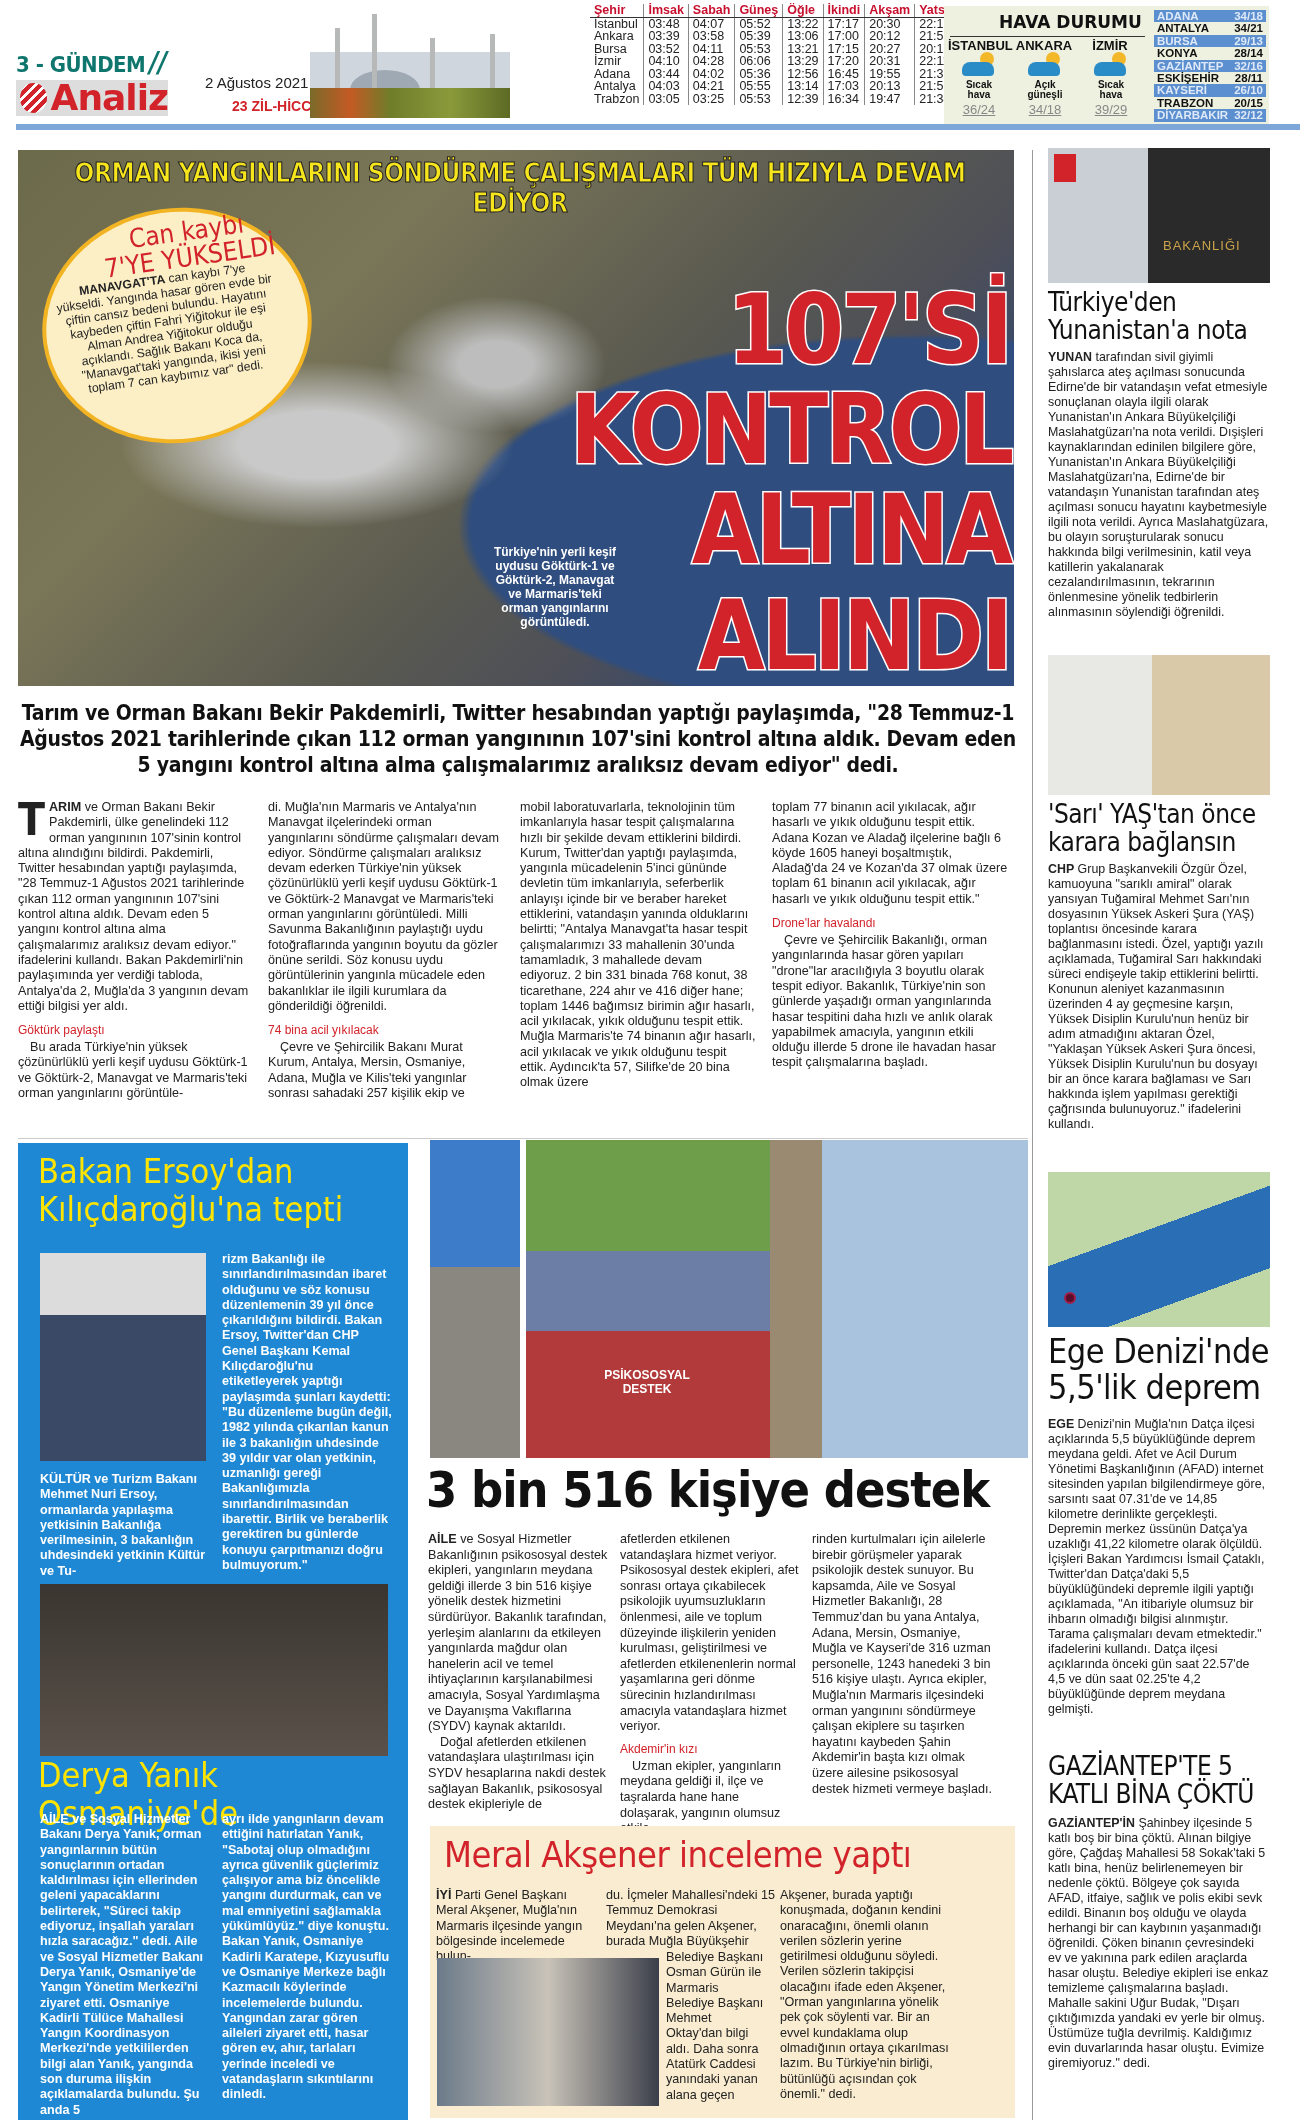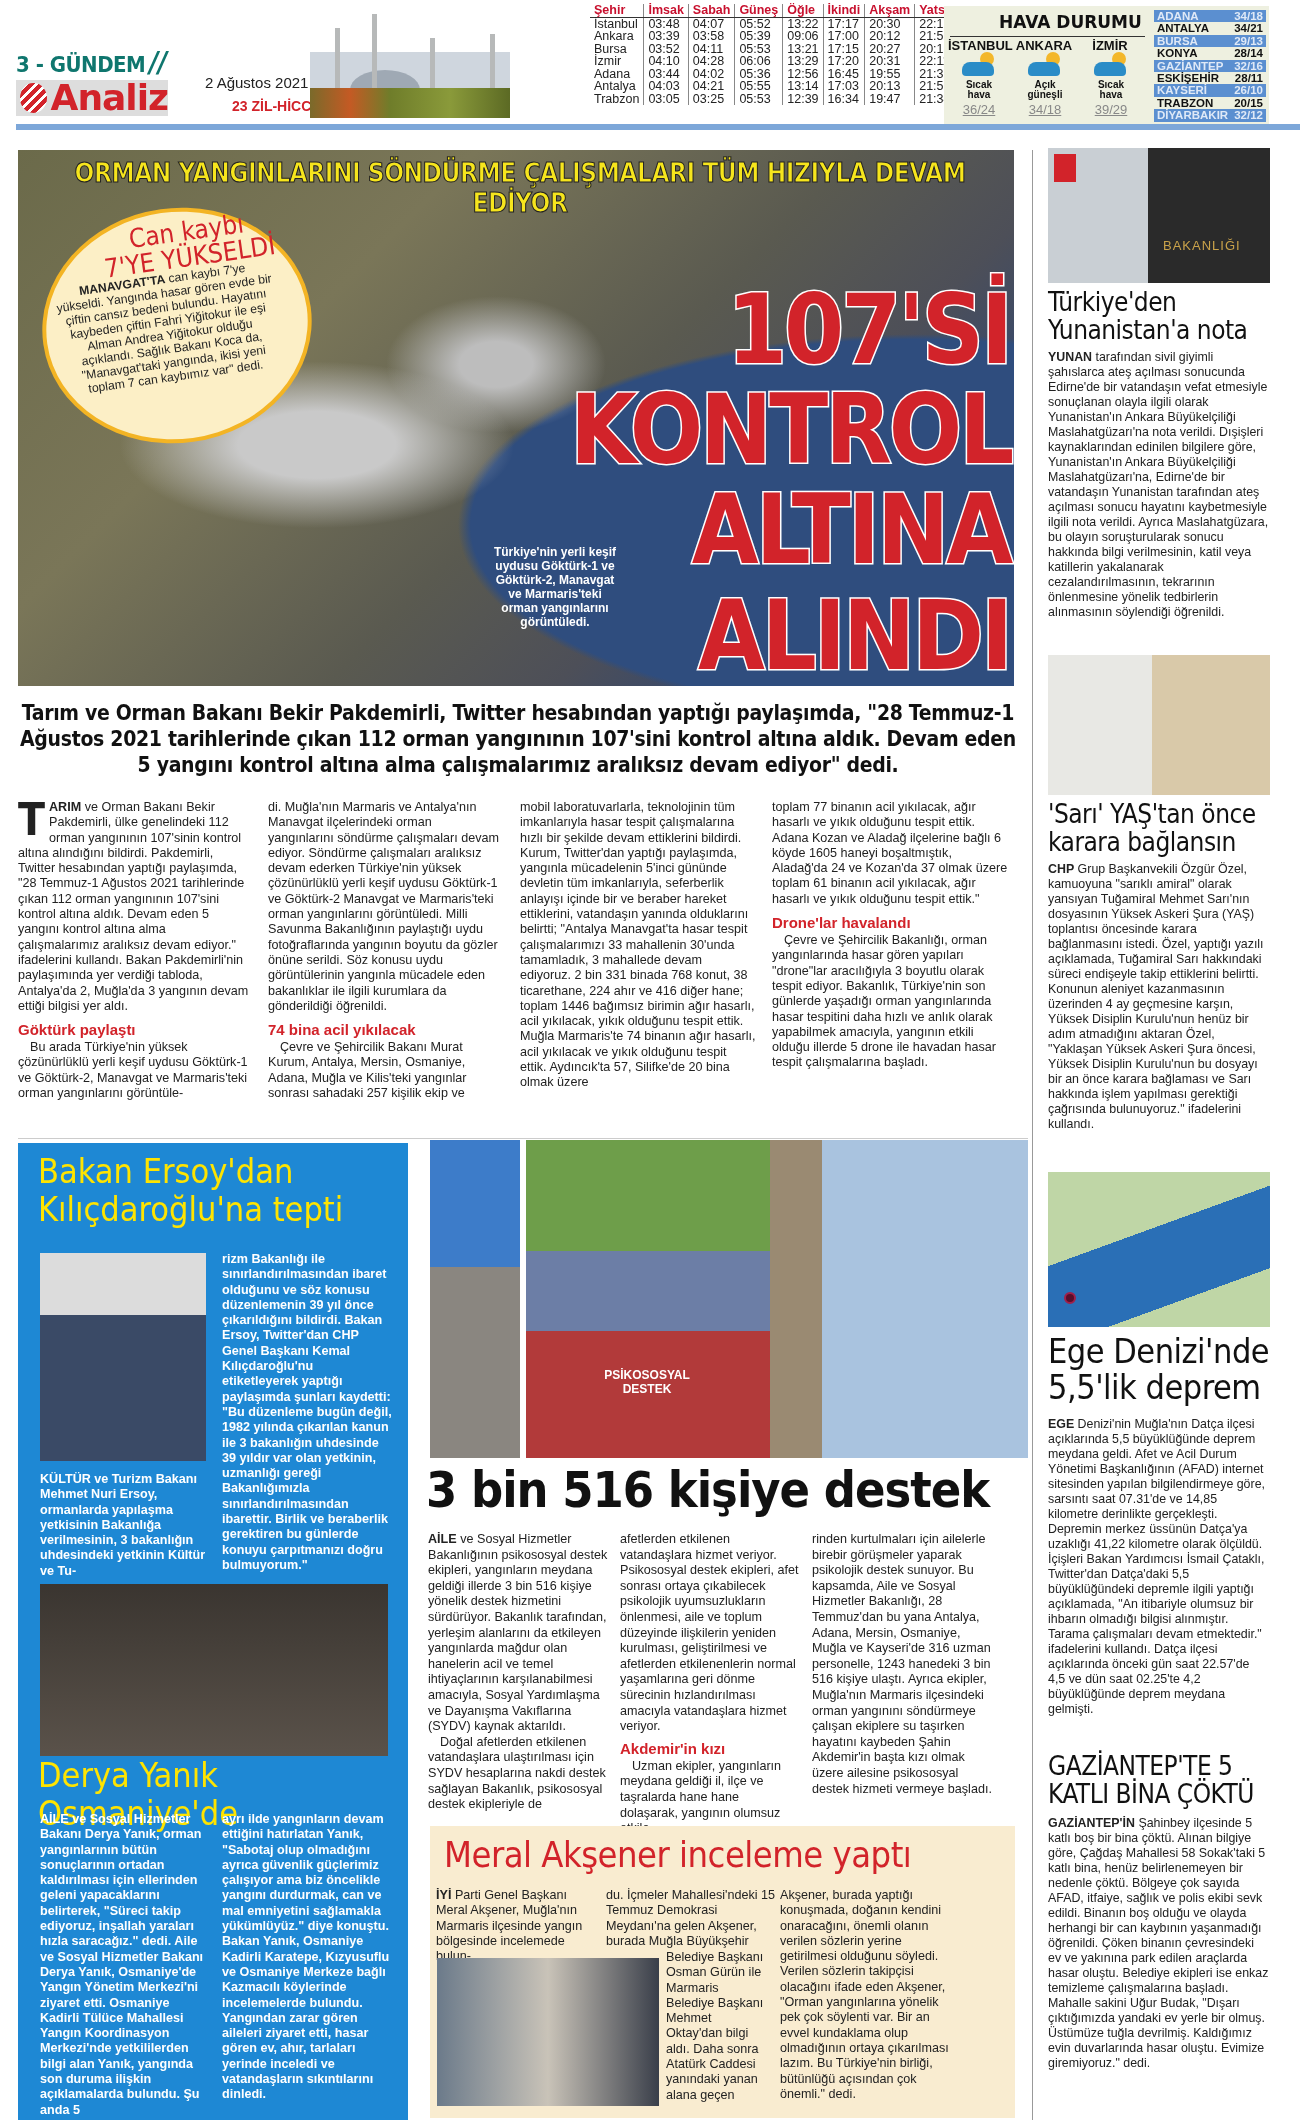--- a/index.html
+++ b/index.html
@@ -48,21 +48,21 @@
 .bubble{left:42px;top:208px;width:270px;height:235px;border-radius:50%;background:#fcefc6;border:4px solid #f3b424;transform:rotate(-8deg)}
 .bubble-h{left:88px;top:218px;width:200px;text-align:center;font:400 26px "DejaVu Sans Condensed","DejaVu Sans",sans-serif;line-height:26px;color:#d2232a;transform:rotate(-8deg)}
 .bubble-t{left:60px;top:272px;width:218px;text-align:center;font-size:12.2px;line-height:14px;color:#222;transform:rotate(-8deg)}
 .bubble-t b{font-weight:700}
 .big{left:570px;width:440px;text-align:right;font:900 96px "DejaVu Sans Condensed","DejaVu Sans",sans-serif;color:#d2232a;-webkit-text-stroke:3px #fff;paint-order:stroke fill;letter-spacing:-3px;line-height:96px}
 .cap{left:490px;top:545px;width:130px;text-align:center;font-size:12px;line-height:14px;color:#fff;font-weight:700}
 
 .lead{left:18px;top:700px;width:1000px;text-align:center;font:700 21px "DejaVu Sans Condensed","DejaVu Sans",sans-serif;line-height:26px;color:#111;letter-spacing:-0.3px}
 
 .col{font-size:12.6px;line-height:15.3px;color:#222;text-align:left}
-.sub{font-size:15px;font-weight:700;color:#d2232a;line-height:20px}
+.sub{font-size:12px;font-weight:400;color:#d2232a;line-height:20px}
 .dropcap{float:left;font:700 44px "DejaVu Sans Condensed","DejaVu Sans",sans-serif;line-height:40px;margin:0 4px 0 0}
 .rule-h{height:1px;background:#ccc}
 
 .rc-img{left:1048px;width:222px;background:#bbb}
 .rc-h{left:1048px;width:225px;font:400 26px "DejaVu Sans Condensed","DejaVu Sans",sans-serif;line-height:28px;color:#111;letter-spacing:-0.5px}
 .rc-t{left:1048px;width:222px;font-size:12.4px;line-height:15px;color:#222}
 .rc-t b{font-weight:700}
 
 .bluebox{left:18px;top:1143px;width:390px;height:977px;background:#1e88d4}
 .bb-h{left:38px;width:360px;font:400 34px "DejaVu Sans Condensed","DejaVu Sans",sans-serif;line-height:38px;color:#ffe400}
@@ -115,21 +115,21 @@
           <td>13:22</td>
           <td>17:17</td>
           <td>20:30</td>
           <td>22:17</td>
         </tr>
         <tr>
           <td>Ankara</td>
           <td>03:39</td>
           <td>03:58</td>
           <td>05:39</td>
-          <td>09:06</td>
+          <td>13:06</td>
           <td>17:00</td>
           <td>20:12</td>
           <td>21:56</td>
         </tr>
         <tr>
           <td>Bursa</td>
           <td>03:52</td>
           <td>04:11</td>
           <td>05:53</td>
           <td>13:21</td>

